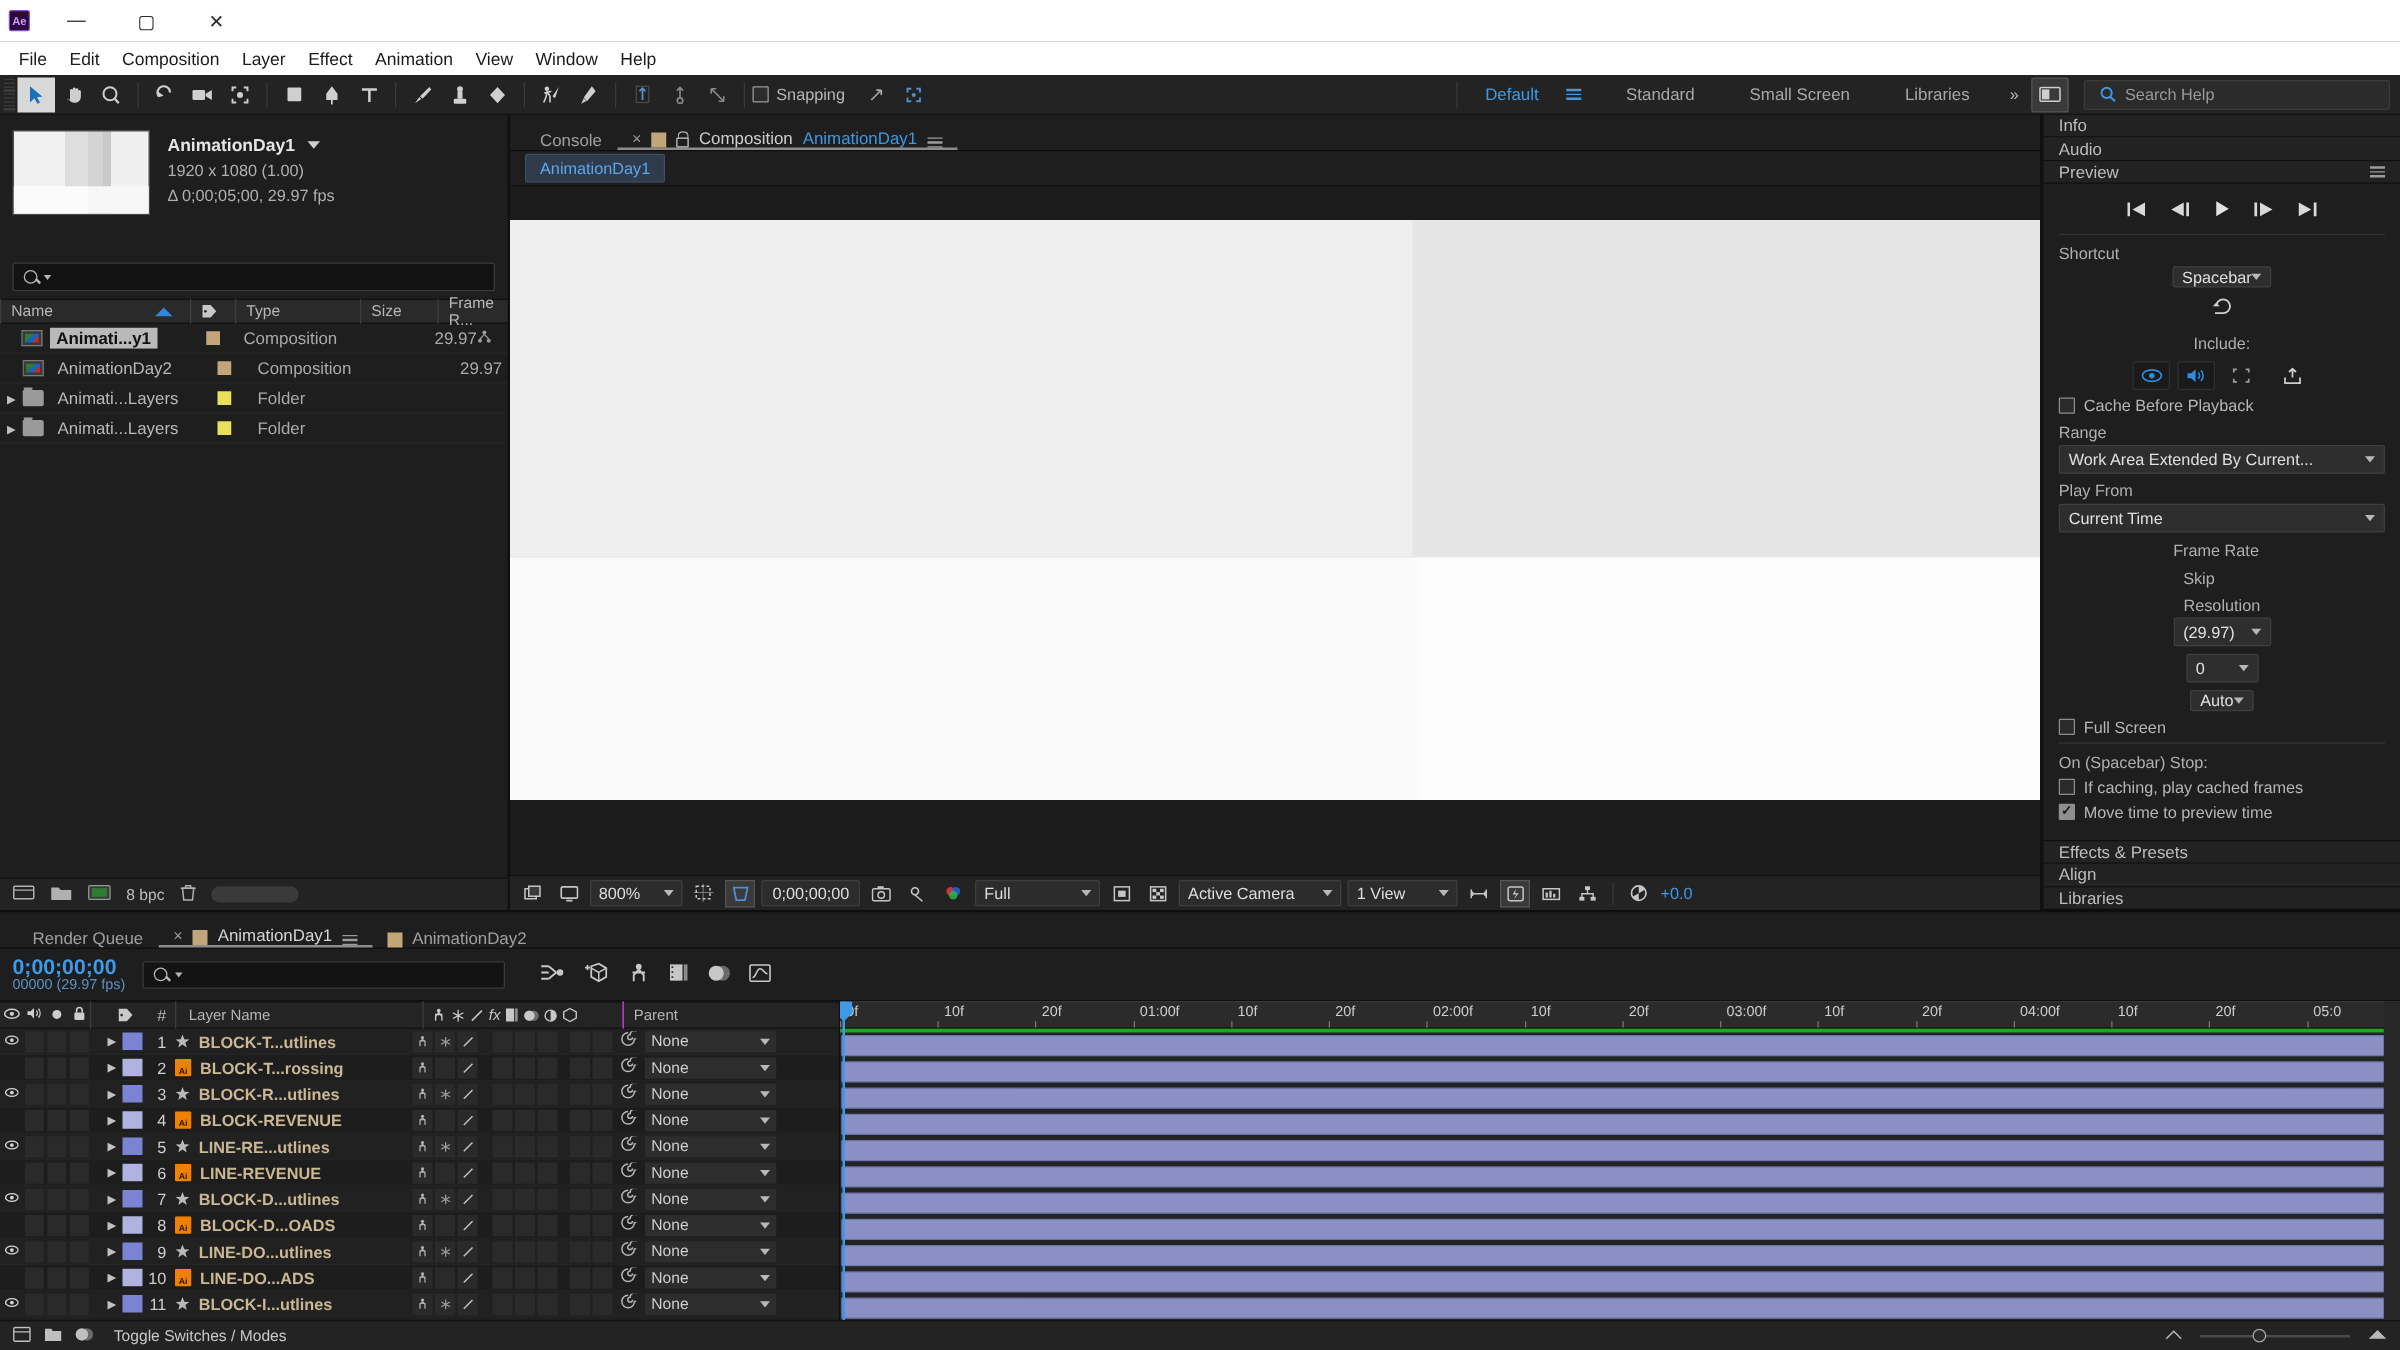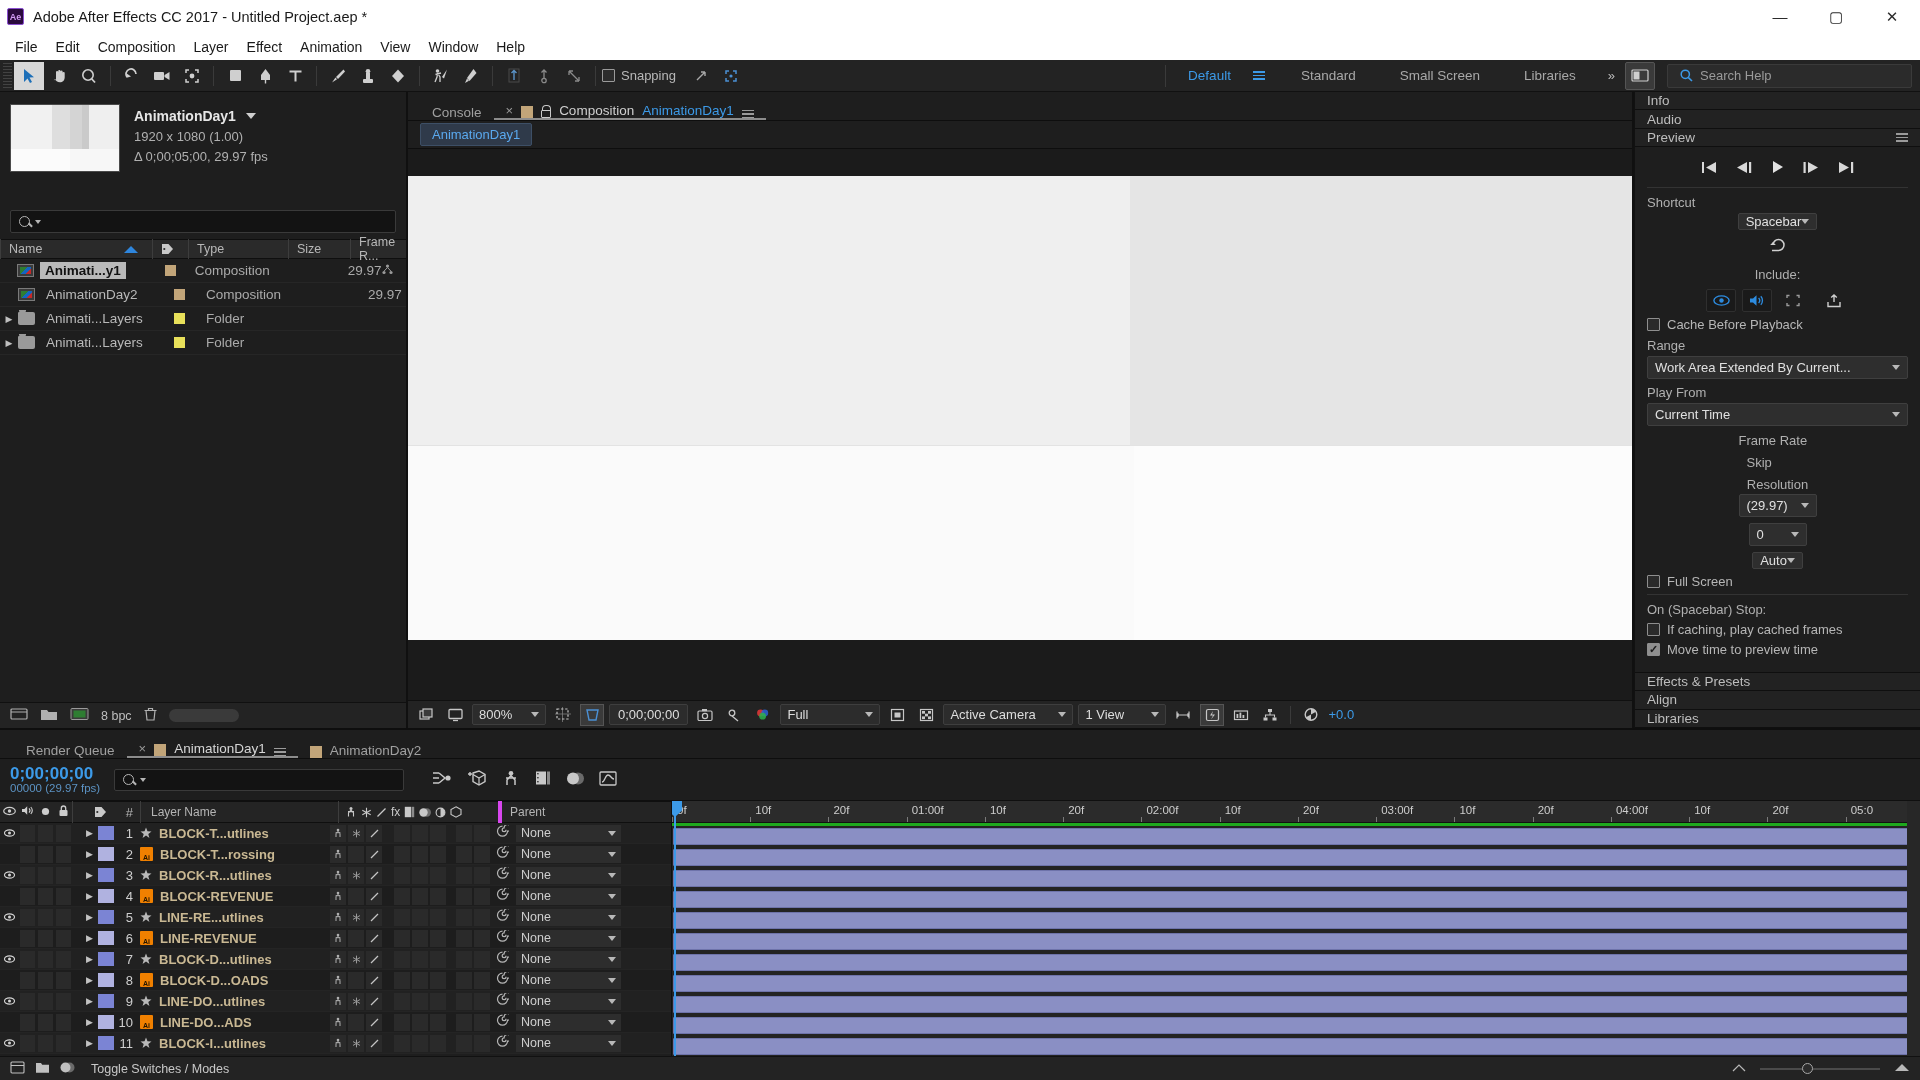--- a/index.html
+++ b/index.html
@@ -270,21 +270,20 @@
     background:#2b2b2b;border:1.5px solid #a8a8a8;}
   .right-edge-scroll { position:absolute; right:0; top:0; bottom:0; width:13px; background:#272727;}
 </style>
 </head>
 <body>
 
 <div class="app">
 
   <div class="titlebar">
     <div class="ae-logo">Ae</div>
-    <div class="title-text">Adobe After Effects CC 2017 - Untitled Project.aep *</div>
     <div class="win-btns">
       <div class="win-btn">—</div>
       <div class="win-btn">▢</div>
       <div class="win-btn close">✕</div>
     </div>
   </div>
 
   <div class="menubar">
     <div class="mi">File</div>
     <div class="mi">Edit</div>
@@ -1023,38 +1022,38 @@
             <svg width="12" height="12" viewBox="0 0 12 12">
                 <circle cx="6" cy="2.4" r="1.5" fill="#c8c8c8"></circle>
                 <path d="M6 4 L3.5 7 L3.5 10.5 M6 4 L8.5 7 L8.5 10.5 M3 5.6 h6" stroke="#c8c8c8" stroke-width="1.1" fill="none"></path>
               </svg>
             <svg width="11" height="11" viewBox="0 0 11 11">
                 <path d="M5.5 0.8 V10.2 M1.3 3.2 L9.7 7.8 M9.7 3.2 L1.3 7.8" stroke="#c8c8c8" stroke-width="1.1"></path>
               </svg>
             <svg width="11" height="11" viewBox="0 0 11 11">
                 <path d="M1.5 9.5 L9.5 1.5" stroke="#c8c8c8" stroke-width="1.3"></path>
               </svg>
-            <span style="font-size:12px;color:#c8c8c8">fx</span>
+            <span style="font-style:italic;font-size:12px;color:#c8c8c8">fx</span>
             <svg width="11" height="12" viewBox="0 0 11 12">
                 <rect x="0.8" y="0.8" width="6.5" height="10.4" fill="#c8c8c8"></rect>
                 <rect x="8" y="0.8" width="2.2" height="10.4" fill="#8a8a8a"></rect>
               </svg>
             <svg width="12" height="11" viewBox="0 0 12 11">
                 <circle cx="4.5" cy="5.5" r="4.2" fill="#c8c8c8"></circle>
                 <circle cx="7.8" cy="5.5" r="4.2" fill="#c8c8c8" opacity=".45"></circle>
               </svg>
             <svg width="11" height="11" viewBox="0 0 11 11">
                 <circle cx="5.5" cy="5.5" r="4.4" fill="none" stroke="#c8c8c8" stroke-width="1.1"></circle>
                 <path d="M5.5 1.1 a4.4 4.4 0 010 8.8 Z" fill="#c8c8c8"></path>
               </svg>
             <svg width="12" height="12" viewBox="0 0 12 12">
                 <path d="M6 0.8 L11 3.5 V8.5 L6 11.2 L1 8.5 V3.5 Z" fill="none" stroke="#c8c8c8" stroke-width="1.1"></path>
               </svg>
           </span>
-          <span style="flex:1;padding-left:8px;border-left:4px solid #d946ef;height:22px;display:flex;align-items:center">Parent</span>
+          <span style="flex:1;padding-left:8px;border-left:1px solid #d946ef;height:22px;display:flex;align-items:center">Parent</span>
         </div>
 
         <div id="layer-rows">
             <div class="lrow">
               <span class="sw-cell">
                 <span class="eye"><svg width="11" height="8" viewBox="0 0 11 8">
                     <ellipse cx="5.5" cy="4" rx="5" ry="3.1" fill="none" stroke="#d5d5d5" stroke-width="1.1"></ellipse>
                     <circle cx="5.5" cy="4" r="1.5" fill="#d5d5d5"></circle>
                   </svg></span>
               </span>

